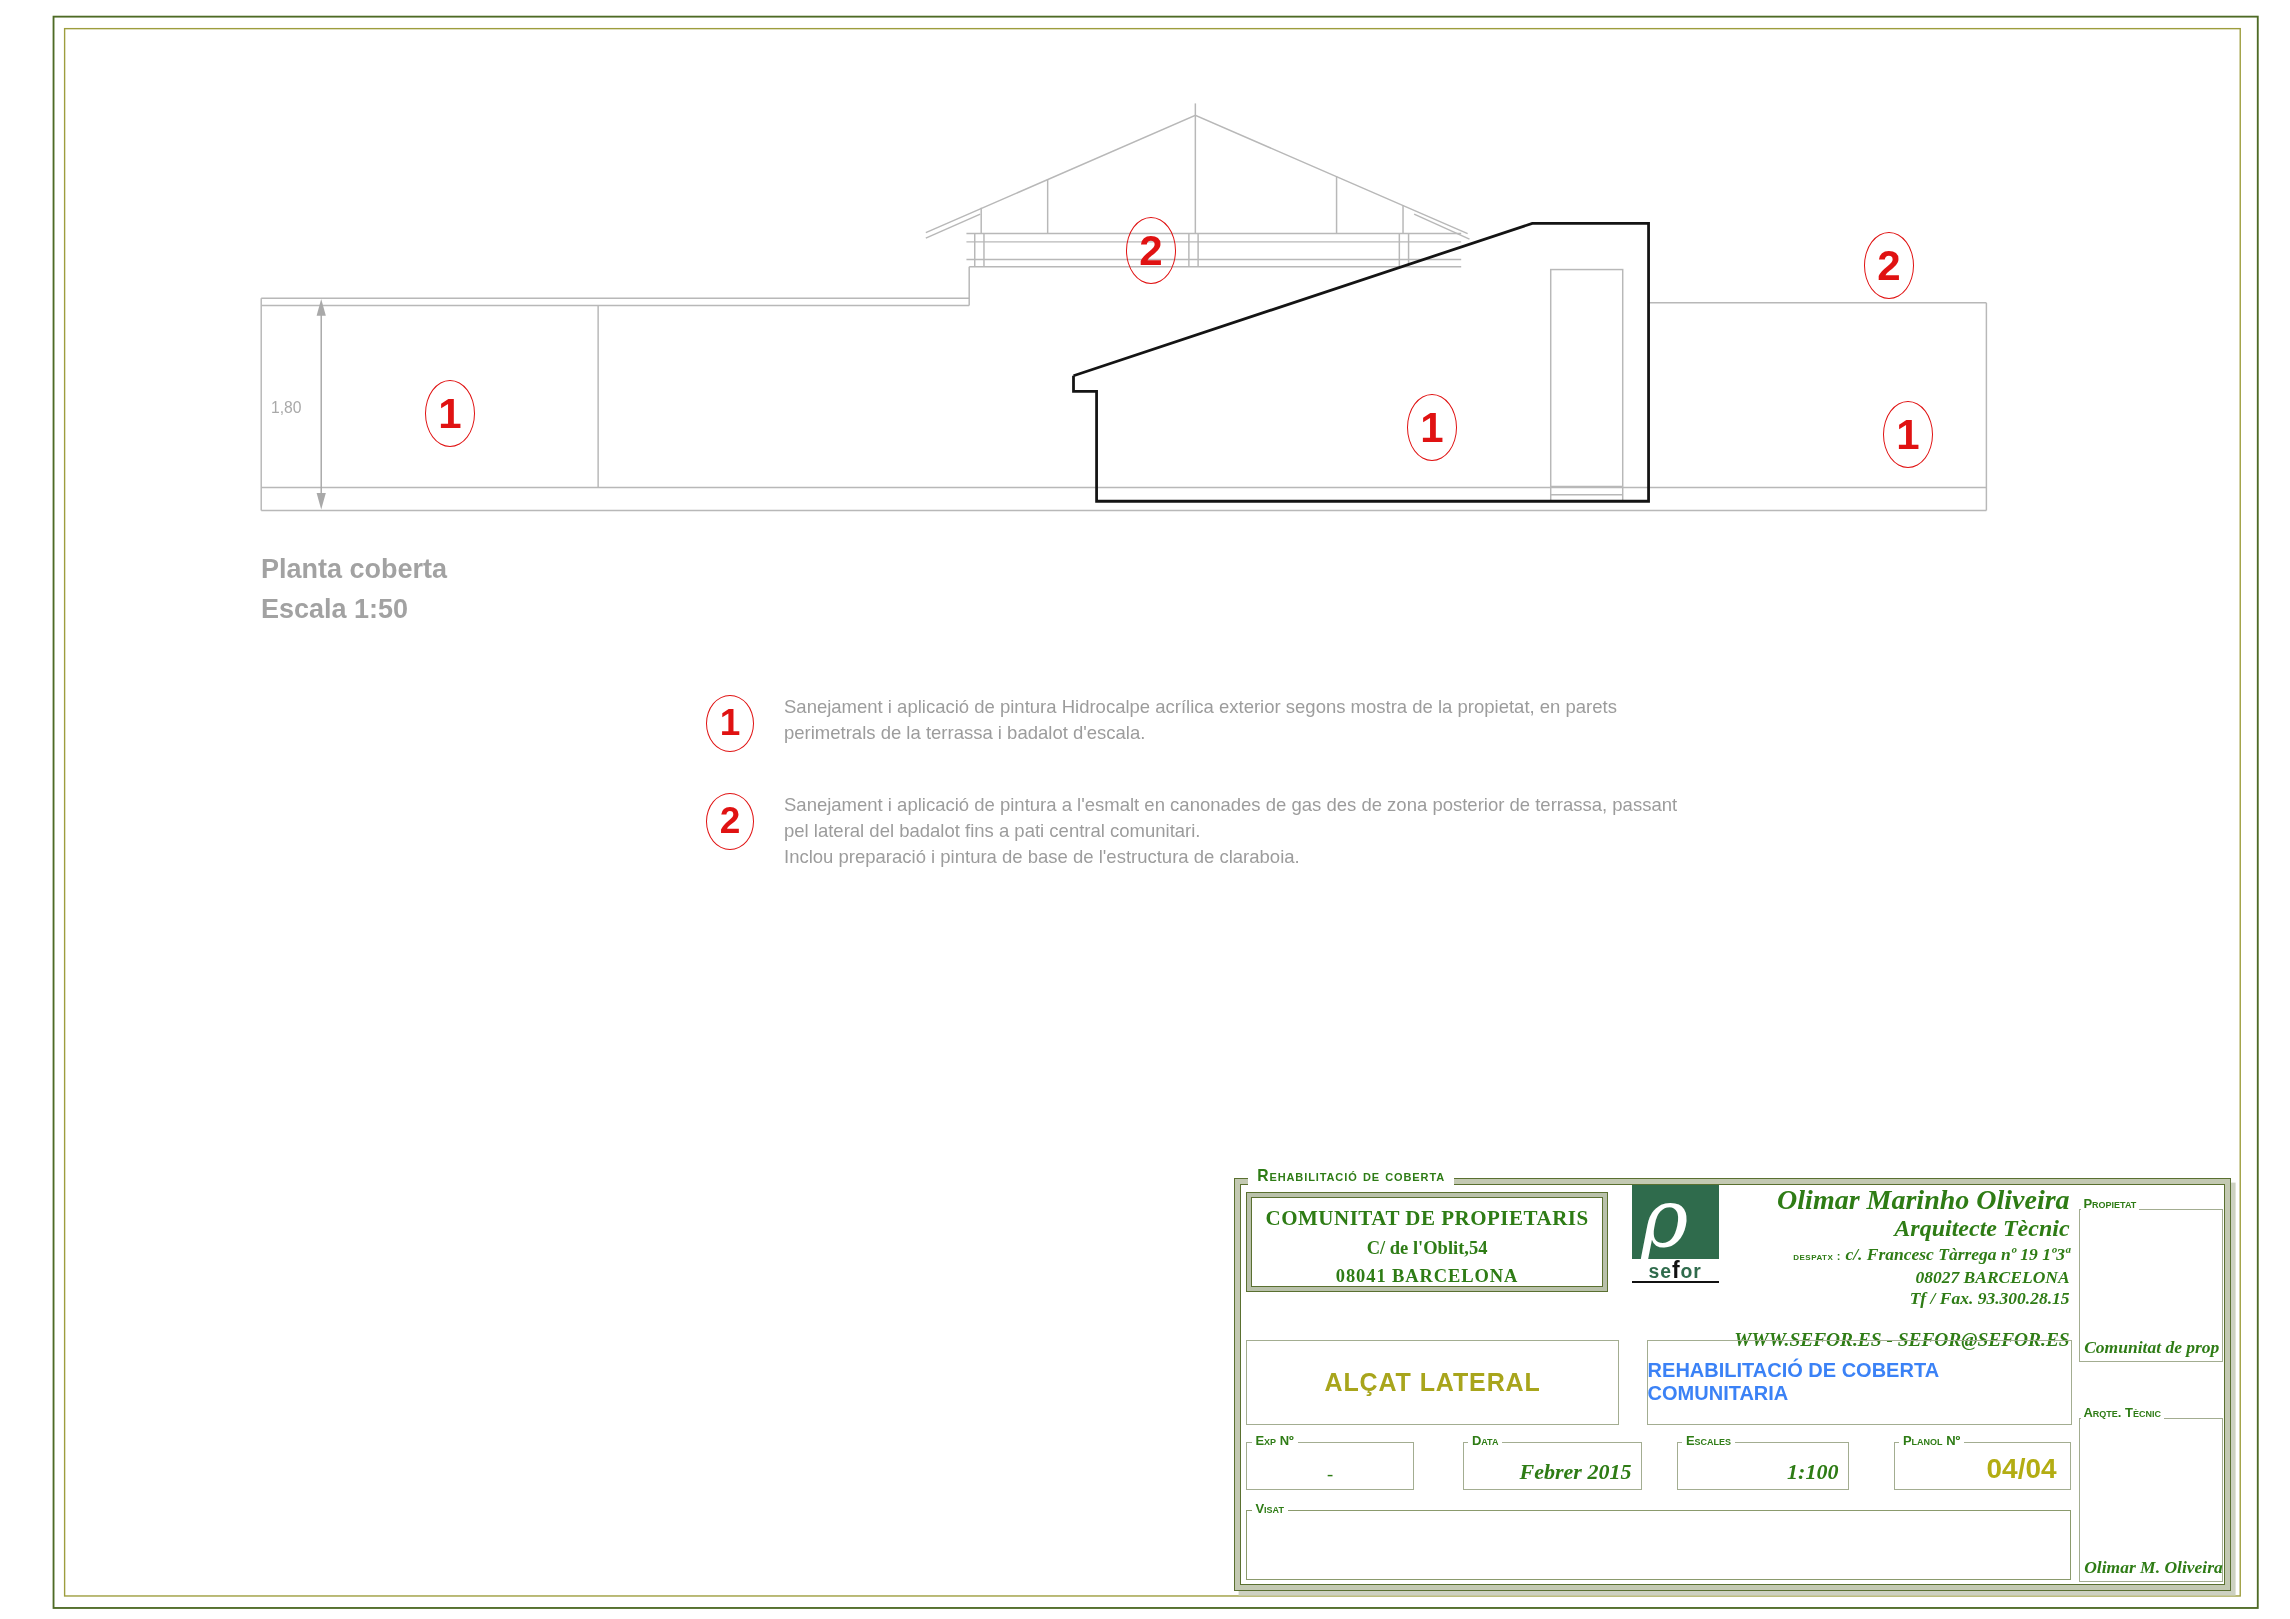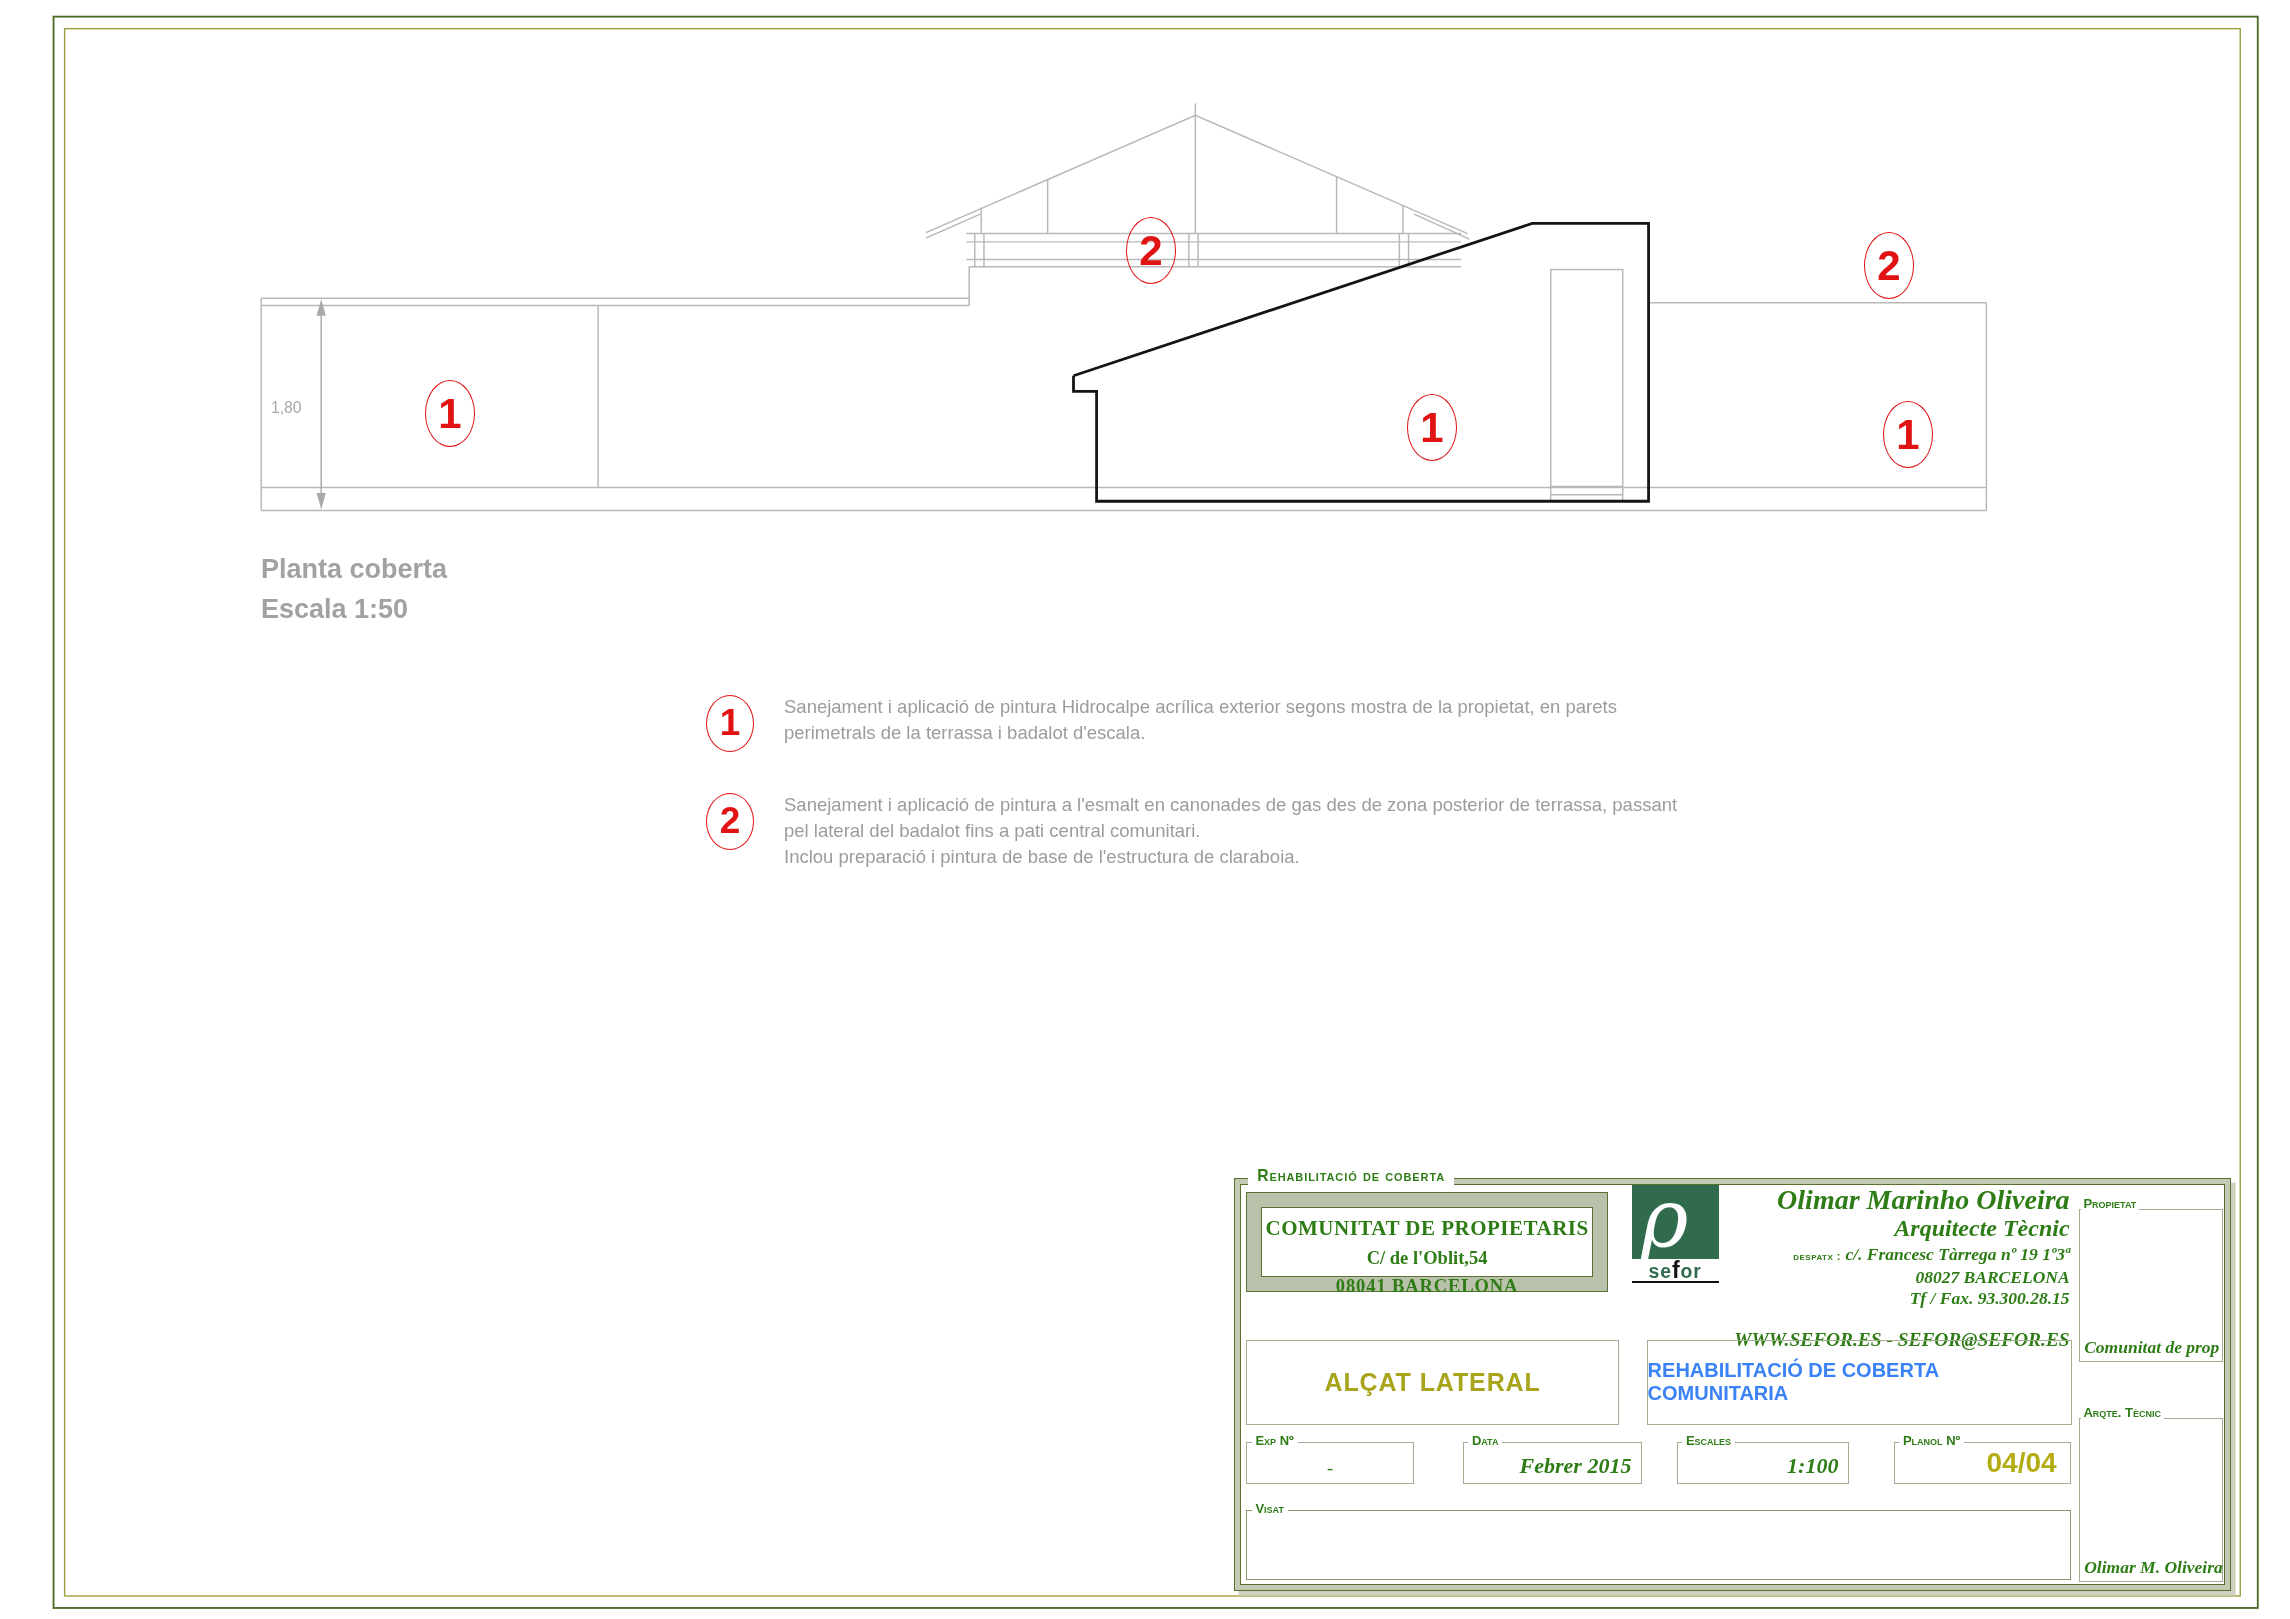--- a/index.html
+++ b/index.html
@@ -29,21 +29,21 @@
   .tblock{position:absolute;left:1234px;top:1178px;width:997px;height:413px;
           border:0.9px solid #5a7030;background:#c3c9b2;padding:4.6px;box-sizing:border-box;
           box-shadow:4.6px 4.6px 0 #cdd1c1;}
   .tblock-inner{position:relative;width:100%;height:100%;background:#fff;
                 border:0.9px solid #5a7030;box-sizing:border-box;}
   .tblock-header{position:absolute;top:-12px;left:13px;background:#fff;padding:0 9.2px;
                  font-variant:small-caps;font-weight:bold;letter-spacing:0.9px;
                  color:#2e7c15;font-size:15.7px;z-index:3;}
 
   .client-box{position:absolute;left:5.5px;top:7.4px;width:362px;height:100px;
-              border:0.9px solid #5a7030;background:#b9c1aa;padding:14px;box-sizing:border-box;}
+              border:0.9px solid #5a7030;background:#b9c1aa;padding:4px;box-sizing:border-box;}
   .client-box-inner{width:100%;height:100%;background:#fff;border:0.9px solid #5a7030;
                     box-sizing:border-box;text-align:center;}
   .client-name{font-family:"Liberation Serif",serif;font-weight:bold;color:#2e7c15;
                font-size:21px;margin-top:8.3px;letter-spacing:0.5px;}
   .client-addr{font-family:"Liberation Serif",serif;font-weight:bold;color:#2e7c15;
                font-size:18.5px;margin-top:6.5px;}
   .client-city{font-family:"Liberation Serif",serif;font-weight:bold;color:#2e7c15;
                font-size:18.5px;margin-top:7px;letter-spacing:0.9px;}
 
   .logo{position:absolute;left:391px;top:0;width:87px;}
@@ -66,21 +66,21 @@
   .a-web{font-size:19.4px;line-height:23px;margin-top:19px;}
 
   .relief{border:1.8px solid #a3ad91;box-sizing:border-box;}
   .planbox{position:absolute;left:5.5px;top:155px;width:373px;height:85px;
            display:flex;align-items:center;justify-content:center;}
   .planbox span{color:#a8a51c;font-weight:bold;font-size:25px;letter-spacing:0.9px;}
   .projbox{position:absolute;left:406px;top:155px;width:425px;height:85px;
            display:flex;align-items:center;justify-content:center;}
   .projbox span{color:#3b82f6;font-weight:bold;font-size:20px;}
 
-  .field{position:absolute;top:257px;height:42px;}
+  .field{position:absolute;top:257px;height:48px;}
   .field-label{position:absolute;top:-9.2px;left:4.6px;background:#fff;padding:0 3.7px;
                font-variant:small-caps;font-weight:bold;color:#2e7c15;font-size:13px;
                white-space:nowrap;z-index:2;}
   .f-exp{left:5.5px;width:168px;}
   .f-data{left:222px;width:179px;}
   .f-esc{left:436px;width:172px;}
   .f-pla{left:653px;width:177px;}
   .fv{position:absolute;left:0;right:0;bottom:3.7px;}
   .fv-exp{text-align:center;color:#2e7c15;font-size:18.5px;font-family:"Liberation Serif",serif;}
   .fv-italic{text-align:right;padding-right:9.2px;color:#2e7c15;font-size:22px;

